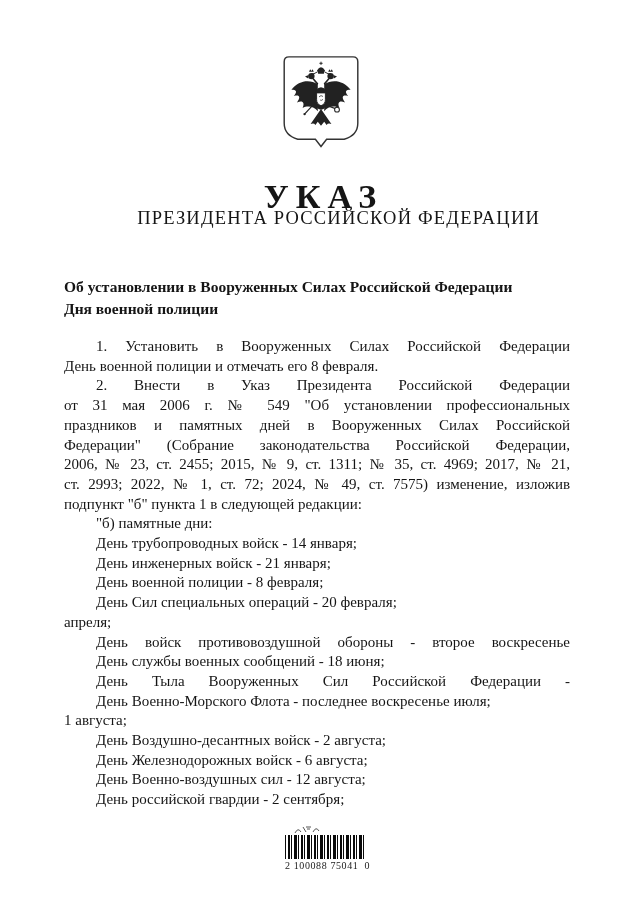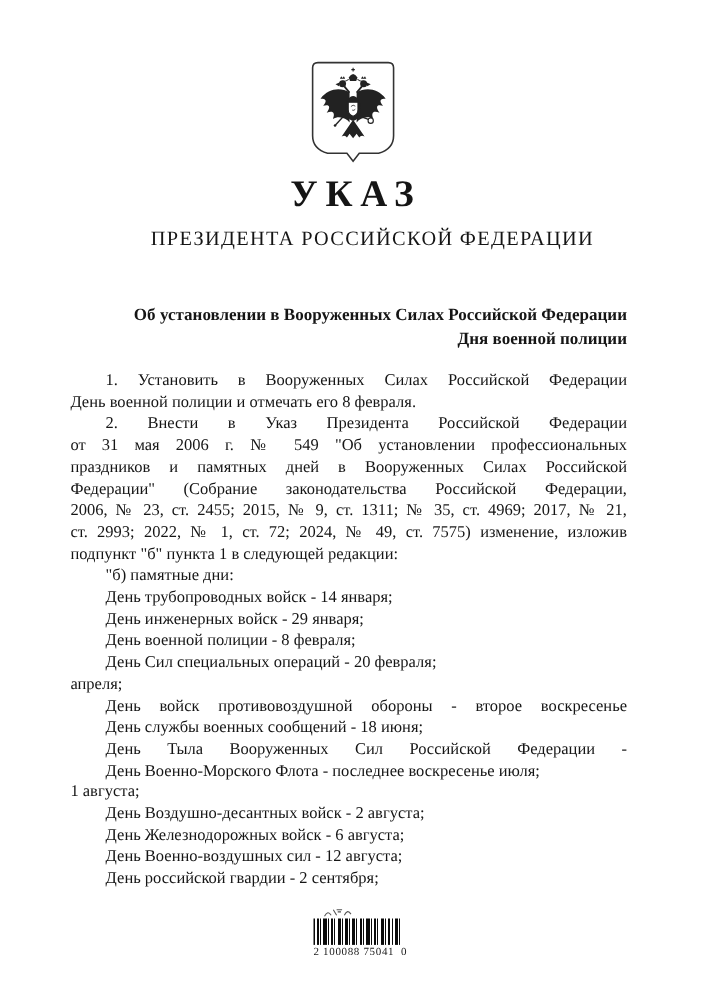--- a/index.html
+++ b/index.html
@@ -7,29 +7,29 @@
     position:relative; width:640px; height:905px; background:#ffffff;
     color:#151515; font-family:"Liberation Serif", serif; overflow:hidden;
   }
 
   
   .emblem { position:absolute; left:281px; top:54px; width:80px; height:97px; }
   .emblem svg { display:block; width:100%; height:100%; }
 
   
   .doc-type {
-    position:absolute; left:0; width:640px; top:160px; text-align:center;
+    position:absolute; left:0; width:640px; top:180px; text-align:center;
     font-size:34px; line-height:34px; font-weight:600; letter-spacing:7px; text-indent:7px;
   }
   .issuer {
     position:absolute; left:18px; width:640px; top:208px; text-align:center;
     font-size:18.5px; line-height:20px; letter-spacing:1.2px; text-indent:1.2px;
   }
   .doc-title {
-    position:absolute; left:64px; width:506px; top:276px; text-align:right;
+    position:absolute; left:64px; width:506px; top:276px; text-align:left;
     font-weight:bold; font-size:15.5px; line-height:22px;
   }
 
   
   .body-text { position:absolute; left:64px; top:337px; width:506px;
     font-size:15px; line-height:19.7px; }
   .tl { text-align:justify; text-align-last:left; white-space:nowrap; }
   .tl.j { text-align-last:justify; white-space:normal; }
   .tl.ind { padding-left:32px; }
 
@@ -96,21 +96,21 @@
     <div class="tl">День военной полиции и отмечать его 8 февраля.</div>
     <div class="tl j ind">2. Внести в Указ Президента Российской Федерации</div>
     <div class="tl j">от 31 мая 2006 г. № 549 "Об установлении профессиональных</div>
     <div class="tl j">праздников и памятных дней в Вооруженных Силах Российской</div>
     <div class="tl j">Федерации" (Собрание законодательства Российской Федерации,</div>
     <div class="tl j">2006, № 23, ст. 2455; 2015, № 9, ст. 1311; № 35, ст. 4969; 2017, № 21,</div>
     <div class="tl j">ст. 2993; 2022, № 1, ст. 72; 2024, № 49, ст. 7575) изменение, изложив</div>
     <div class="tl">подпункт "б" пункта 1 в следующей редакции:</div>
     <div class="tl ind">"б) памятные дни:</div>
     <div class="tl ind">День трубопроводных войск - 14 января;</div>
-    <div class="tl ind">День инженерных войск - 29 января;</div>
+    <div class="tl ind">День инженерных войск - 21 января;</div>
     <div class="tl ind">День военной полиции - 8 февраля;</div>
     <div class="tl ind">День Сил специальных операций - 20 февраля;</div>
     <div class="tl">апреля;</div>
     <div class="tl j ind">День войск противовоздушной обороны - второе воскресенье</div>
     <div class="tl ind">День службы военных сообщений - 18 июня;</div>
     <div class="tl j ind">День Тыла Вооруженных Сил Российской Федерации -</div>
     <div class="tl ind">День Военно-Морского Флота - последнее воскресенье июля;</div>
     <div class="tl">1 августа;</div>
     <div class="tl ind">День Воздушно-десантных войск - 2 августа;</div>
     <div class="tl ind">День Железнодорожных войск - 6 августа;</div>

